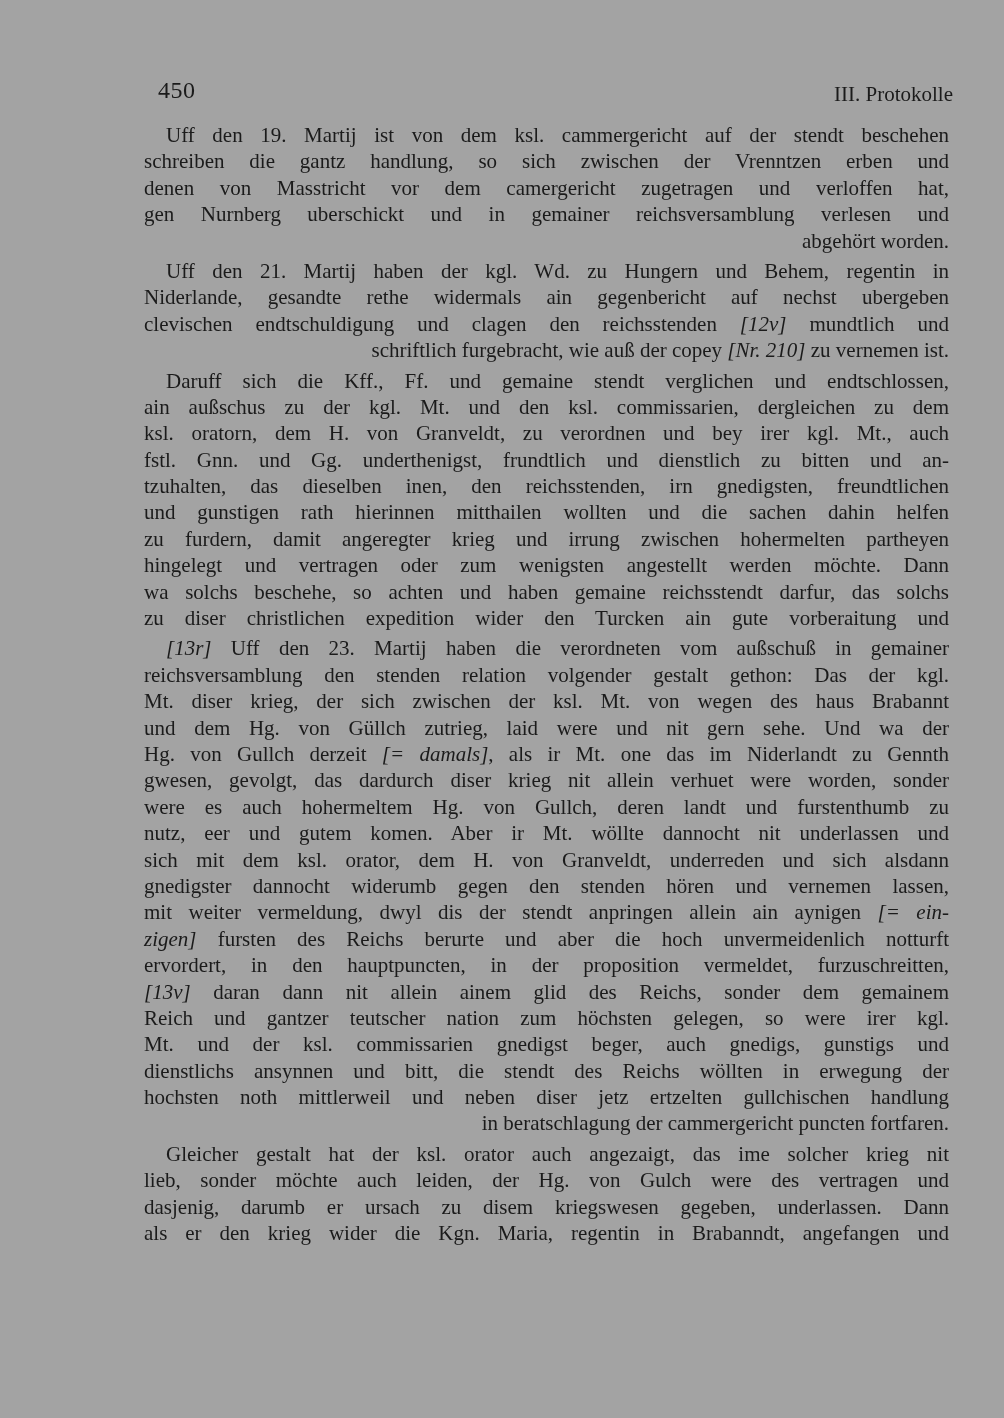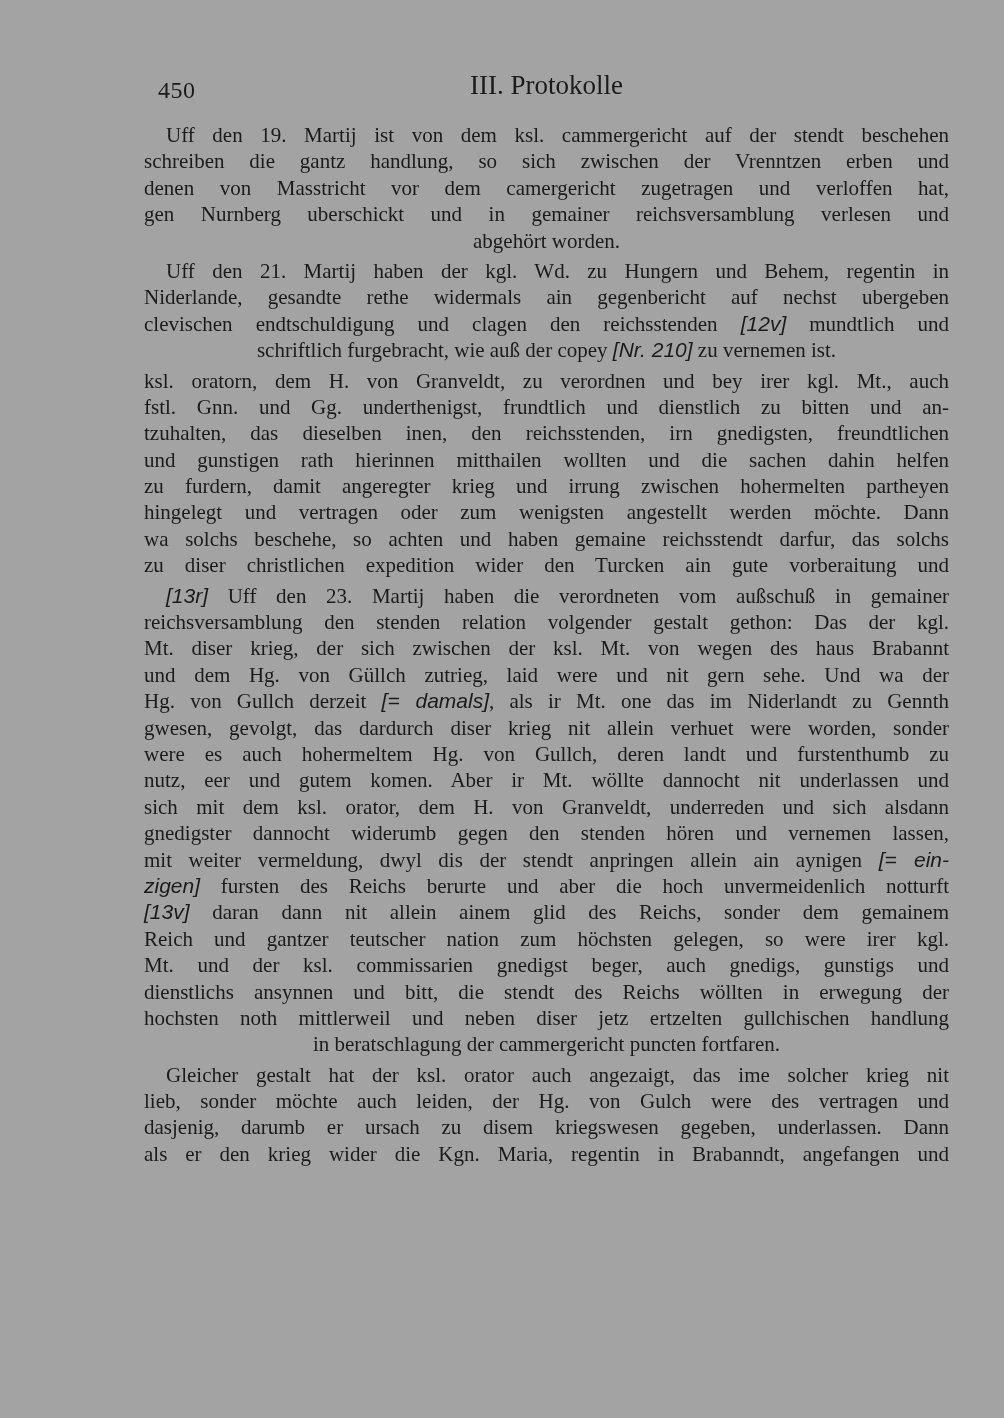--- a/index.html
+++ b/index.html
@@ -25,24 +25,24 @@
     position: absolute;
     left: 158px;
     top: 77px;
     font-size: 24px;
     line-height: 26px;
     letter-spacing: 0.5px;
   }
   .runhead {
     position: absolute;
     left: 140px;
-    top: 73px;
+    top: 82px;
     width: 813px;
-    text-align: center;
-    font-size: 27px;
+    text-align: right;
+    font-size: 21px;
     line-height: 24px;
   }
   .textcol {
     position: absolute;
     left: 140px;
     top: 118px;
     width: 813px;
     font-size: 21px;
     line-height: 26.4px;
   }
@@ -50,25 +50,25 @@
   .line {
     text-align: justify;
     text-align-last: justify;
     white-space: normal;
     height: 26.4px;
     overflow: visible;
   }
   .line.first { text-indent: 22px; }
   .line.last {
     text-align-last: auto;
-    text-align: center;
+    text-align: right;
   }
   .line em {
     font-style: italic;
-    font-family: Liberation Sans, sans-serif;
+    font-family: Liberation Serif, serif;
   }
 </style>
 </head>
 <body>
 
 <div class="page">
   <div class="pagenum">450</div>
   <div class="runhead">III. Protokolle</div>
   <div class="textcol">
       <div class="para">
@@ -78,20 +78,22 @@
         <div class="line">gen Nurnberg uberschickt und in gemainer reichsversamblung verlesen und</div>
         <div class="line last">abgehört worden.</div>
       </div>
       <div class="para">
         <div class="line first">Uff den 21. Martij haben der kgl. Wd. zu Hungern und Behem, regentin in</div>
         <div class="line">Niderlande, gesandte rethe widermals ain gegenbericht auf nechst ubergeben</div>
         <div class="line">clevischen endtschuldigung und clagen den reichsstenden <em>[12v]</em> mundtlich und</div>
         <div class="line last">schriftlich furgebracht, wie auß der copey <em>[Nr. 210]</em> zu vernemen ist.</div>
       </div>
       <div class="para">
+        <div class="line first">Daruff sich die Kff., Ff. und gemaine stendt verglichen und endtschlossen,</div>
+        <div class="line">ain außschus zu der kgl. Mt. und den ksl. commissarien, dergleichen zu dem</div>
         <div class="line">ksl. oratorn, dem H. von Granveldt, zu verordnen und bey irer kgl. Mt., auch</div>
         <div class="line">fstl. Gnn. und Gg. underthenigst, frundtlich und dienstlich zu bitten und an-</div>
         <div class="line">tzuhalten, das dieselben inen, den reichsstenden, irn gnedigsten, freundtlichen</div>
         <div class="line">und gunstigen rath hierinnen mitthailen wollten und die sachen dahin helfen</div>
         <div class="line">zu furdern, damit angeregter krieg und irrung zwischen hohermelten partheyen</div>
         <div class="line">hingelegt und vertragen oder zum wenigsten angestellt werden möchte. Dann</div>
         <div class="line">wa solchs beschehe, so achten und haben gemaine reichsstendt darfur, das solchs</div>
         <div class="line">zu diser christlichen expedition wider den Turcken ain gute vorberaitung und</div>
       </div>
       <div class="para">
@@ -100,20 +102,21 @@
         <div class="line">Mt. diser krieg, der sich zwischen der ksl. Mt. von wegen des haus Brabannt</div>
         <div class="line">und dem Hg. von Güllch zutrieg, laid were und nit gern sehe. Und wa der</div>
         <div class="line">Hg. von Gullch derzeit <em>[= damals]</em>, als ir Mt. one das im Niderlandt zu Gennth</div>
         <div class="line">gwesen, gevolgt, das dardurch diser krieg nit allein verhuet were worden, sonder</div>
         <div class="line">were es auch hohermeltem Hg. von Gullch, deren landt und furstenthumb zu</div>
         <div class="line">nutz, eer und gutem komen. Aber ir Mt. wöllte dannocht nit underlassen und</div>
         <div class="line">sich mit dem ksl. orator, dem H. von Granveldt, underreden und sich alsdann</div>
         <div class="line">gnedigster dannocht widerumb gegen den stenden hören und vernemen lassen,</div>
         <div class="line">mit weiter vermeldung, dwyl dis der stendt anpringen allein ain aynigen <em>[= ein-</em></div>
         <div class="line"><em>zigen]</em> fursten des Reichs berurte und aber die hoch unvermeidenlich notturft</div>
+        <div class="line">ervordert, in den hauptpuncten, in der proposition vermeldet, furzuschreitten,</div>
         <div class="line"><em>[13v]</em> daran dann nit allein ainem glid des Reichs, sonder dem gemainem</div>
         <div class="line">Reich und gantzer teutscher nation zum höchsten gelegen, so were irer kgl.</div>
         <div class="line">Mt. und der ksl. commissarien gnedigst beger, auch gnedigs, gunstigs und</div>
         <div class="line">dienstlichs ansynnen und bitt, die stendt des Reichs wöllten in erwegung der</div>
         <div class="line">hochsten noth mittlerweil und neben diser jetz ertzelten gullchischen handlung</div>
         <div class="line last">in beratschlagung der cammergericht puncten fortfaren.</div>
       </div>
       <div class="para">
         <div class="line first">Gleicher gestalt hat der ksl. orator auch angezaigt, das ime solcher krieg nit</div>
         <div class="line">lieb, sonder möchte auch leiden, der Hg. von Gulch were des vertragen und</div>

